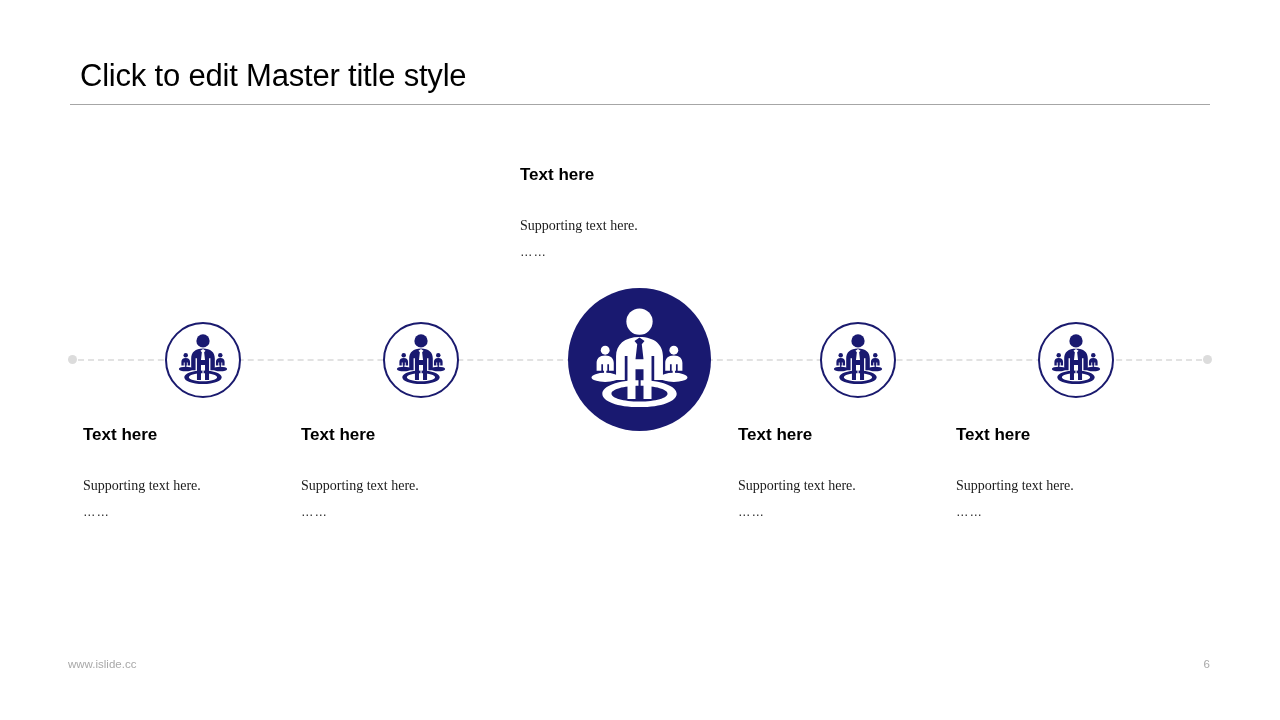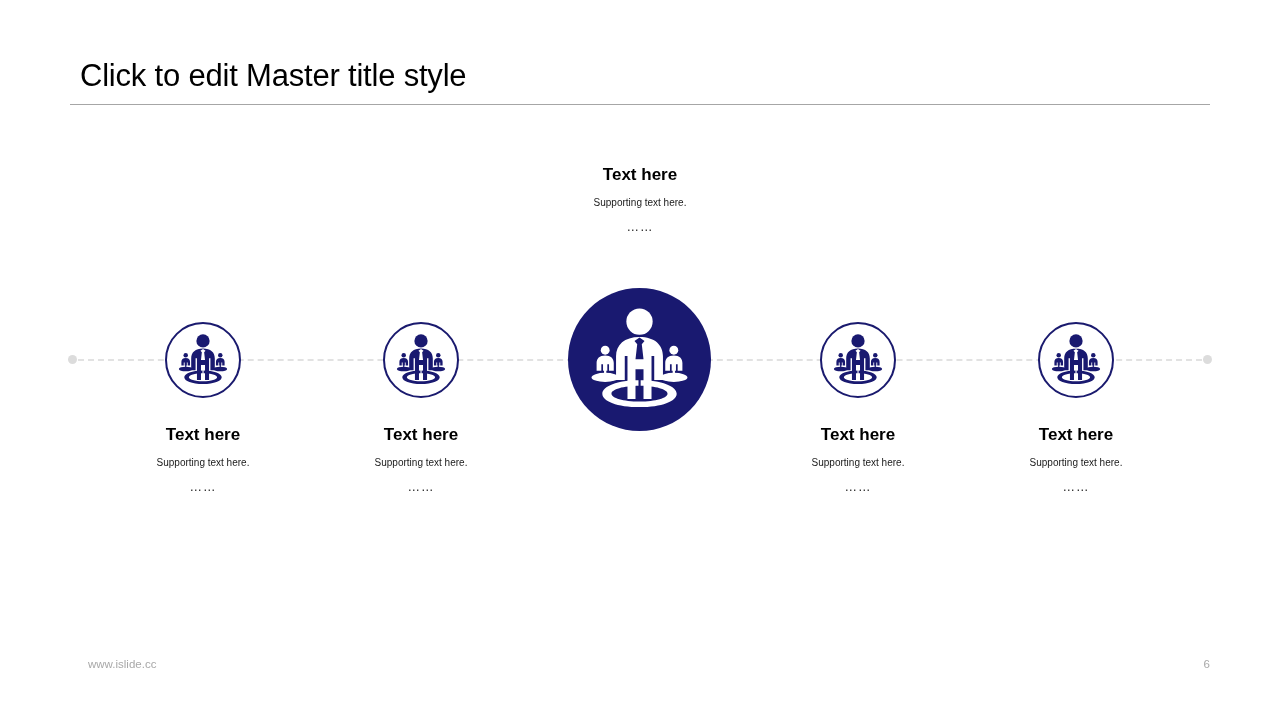--- a/index.html
+++ b/index.html
@@ -93,49 +93,50 @@
     background: #191970;
     border: none;
   }
   .circle svg { display: block; width: 100%; height: 100%; }
 
   
   .textblock {
     position: absolute;
     left: 0;
     width: 240px;
-    text-align: center;
+    text-align: left;
   }
   .textblock.below { top: 425px; }
   .textblock.above { top: 165px; }
 
   .tb-title {
     font-size: 17px;
     font-weight: bold;
     color: #000000;
     line-height: 1.2;
   }
   .tb-desc {
-    margin-top: 12px;
-    font-size: 10px;
+    margin-top: 32px;
+    font-size: 14px;
     color: #1a1a1a;
     line-height: 1.25;
+    font-family: Liberation Serif, serif;
   }
   .tb-dots {
     margin-top: 11px;
     font-size: 12.5px;
     color: #1a1a1a;
     letter-spacing: 1px;
     line-height: 1;
   }
 
   
   .footer-left {
     position: absolute;
-    left: 88px;
+    left: 68px;
     top: 658px;
     font-size: 11.5px;
     color: #a8a8a8;
   }
   .footer-right {
     position: absolute;
     left: 1150px;
     top: 658px;
     width: 60px;
     text-align: right;

